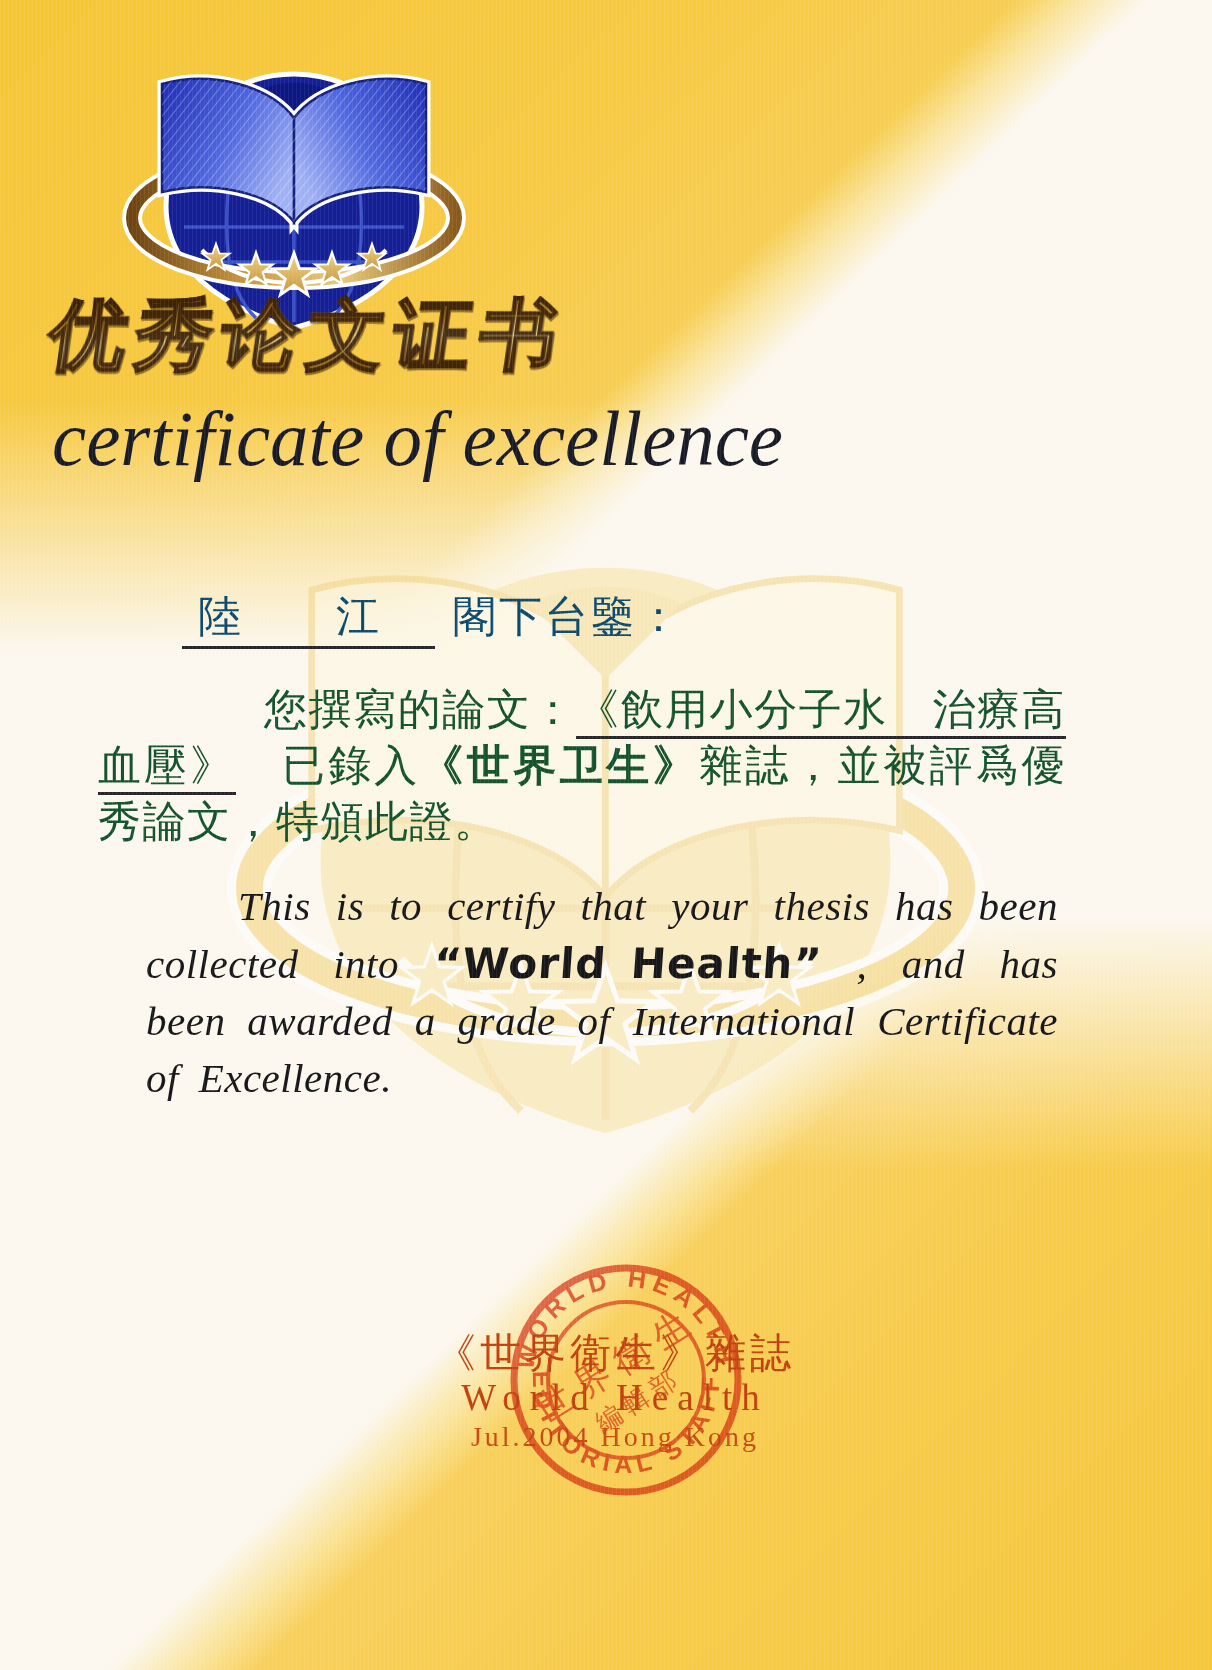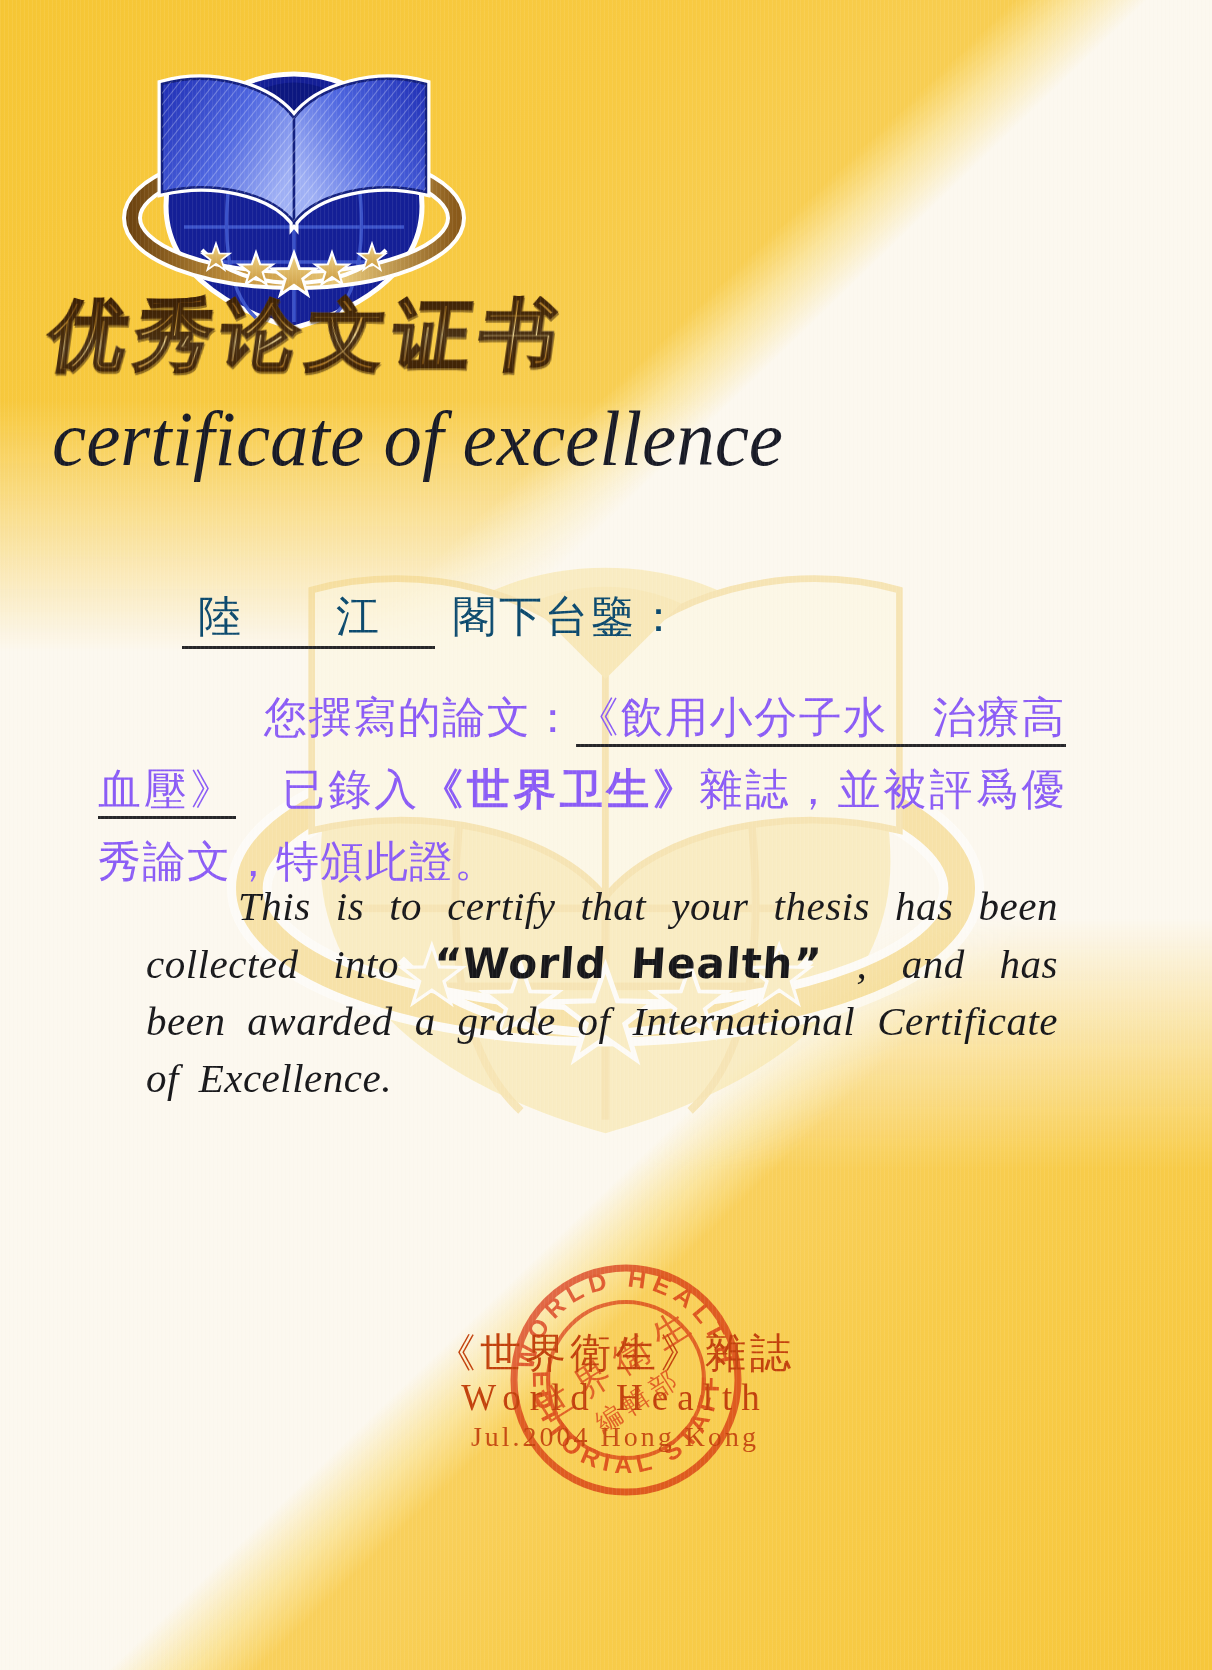--- a/index.html
+++ b/index.html
@@ -59,21 +59,21 @@
   
   .recipient{
     position:absolute; left:182px; top:588px; font-size:43px; color:#0c4a6e;
     letter-spacing:3px; white-space:nowrap;
   }
   .recipient .uname{ border-bottom:3px solid #27272a; padding:0 30px 6px 16px; letter-spacing:26px; }
   .recipient .salut{ margin-left:18px; }
 
   .body-cn{
     position:absolute; left:98px; top:682px; width:968px;
-    font-size:43px; line-height:72px; color:#8b5cf6;
+    font-size:43px; line-height:56px; color:#14532d;
     letter-spacing:1.5px; text-indent:166px; text-align:justify;
   }
   .body-cn .u{ border-bottom:3px solid #27272a; padding-bottom:3px; }
   .body-cn .b{ font-weight:bold; letter-spacing:2px; }
 
   
   .body-en{
     position:absolute; left:146px; top:878px; width:912px;
     font-style:italic; font-size:41px; line-height:57px; color:#17171a;
     text-align:justify; text-indent:92px; word-spacing:9px; letter-spacing:.5px;

